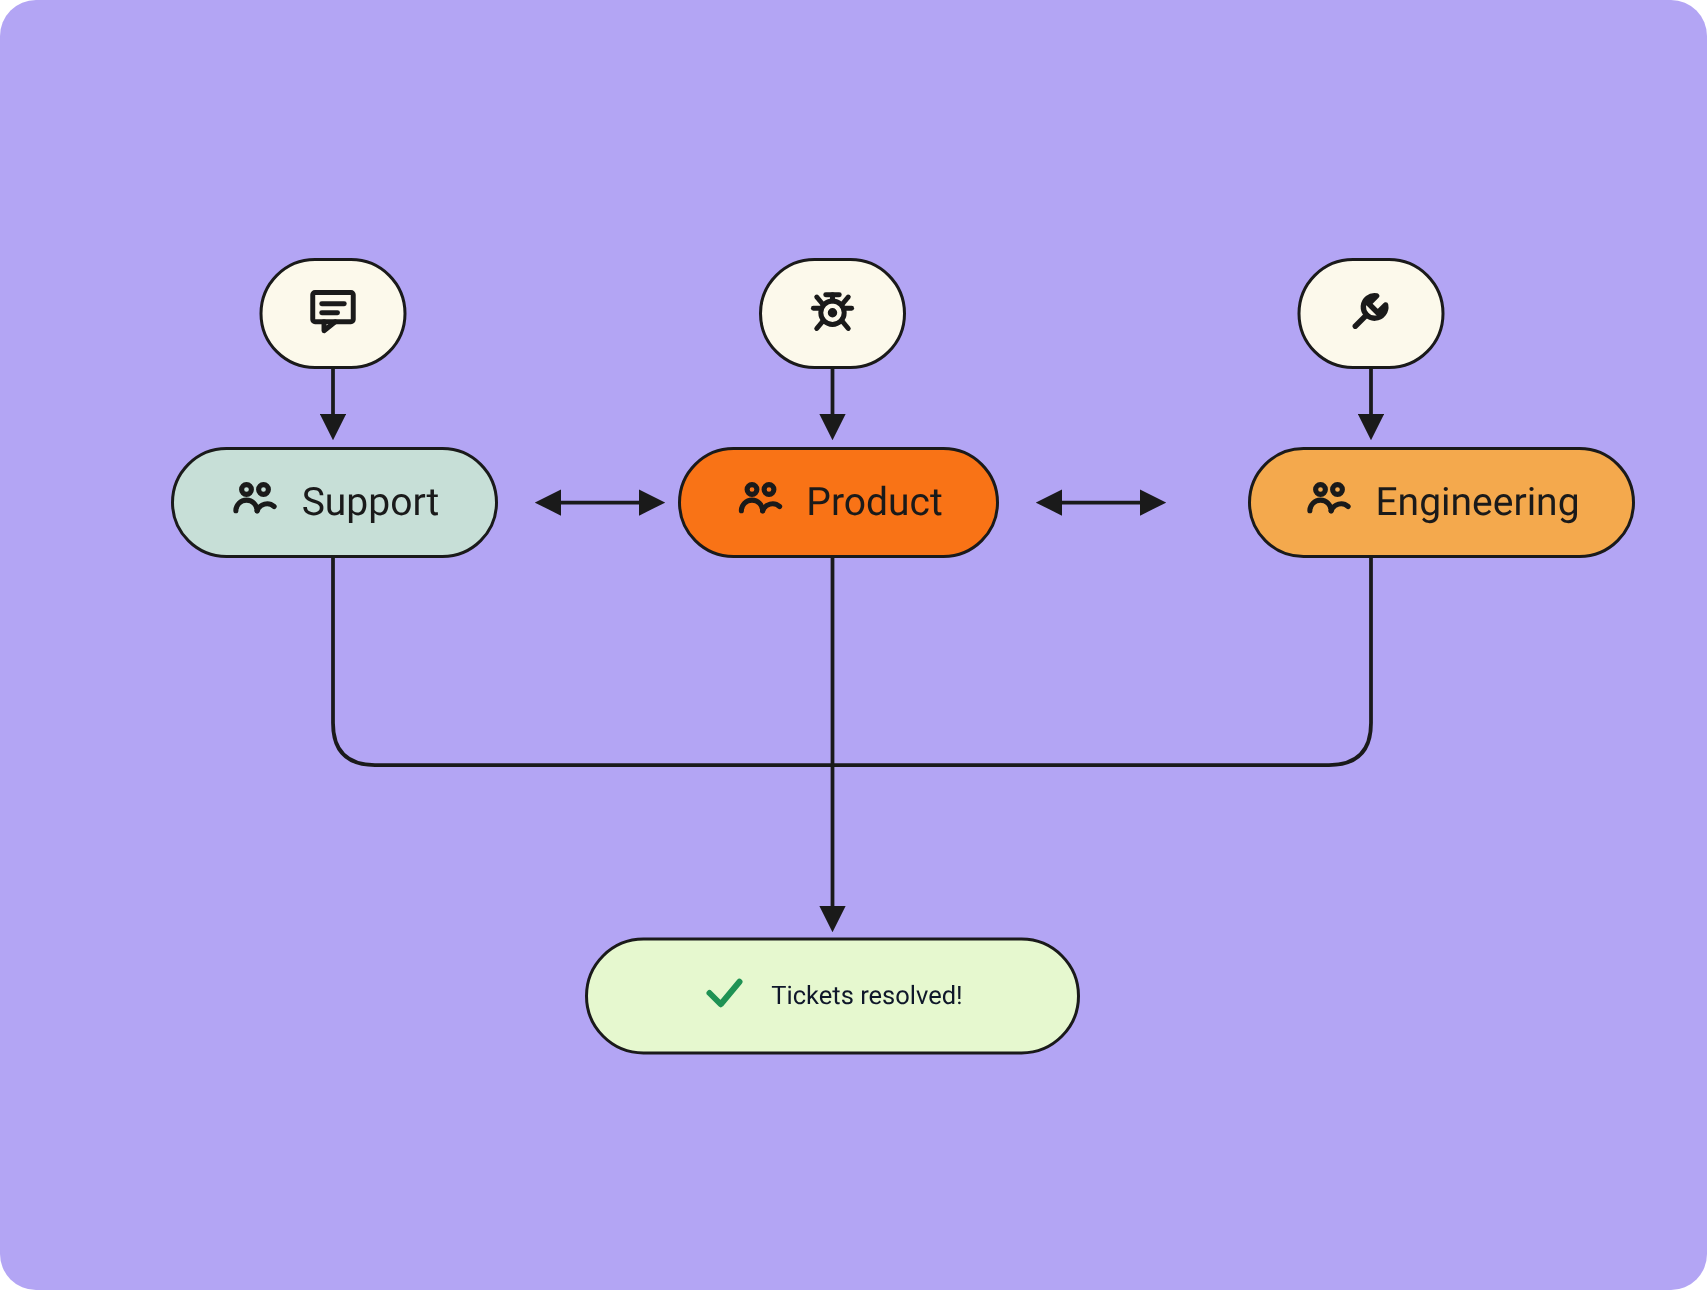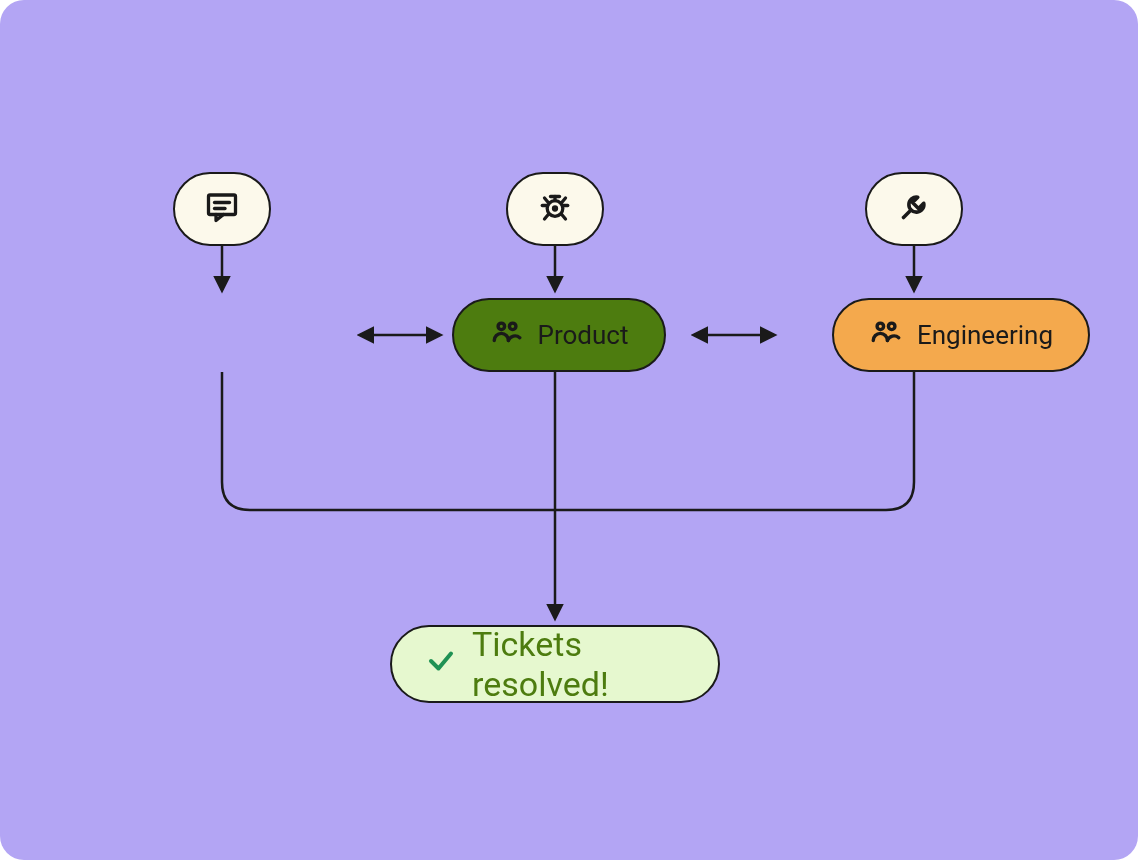--- a/index.html
+++ b/index.html
@@ -45,22 +45,22 @@
   .result-pill {
     position: absolute;
     height: 78px;
     background: #E6F8CF;
     border: 2px solid #1a1a1a;
     border-radius: 999px;
     display: flex;
     align-items: center;
     justify-content: center;
     gap: 16px;
-    font-size: 34px;
-    color: #4d7c0f;
+    font-size: 17px;
+    color: #0f172a;
     padding: 0 34px;
   }
   .result-pill svg { width: 30px; height: 30px; }
   .connectors {
     position: absolute;
     top: 0; left: 0;
     width: 1138px; height: 860px;
     pointer-events: none;
   }
 </style>
@@ -120,22 +120,33 @@
 
   <div class="icon-badge" style="left:865px; top:172px;">
     <span>
       <svg viewBox="0 0 24 24" fill="none" stroke-width="2.4" stroke-linecap="round" stroke-linejoin="round">
         <path d="M14.5 5.5 a5 5 0 1 0 4 4 L15 13 L11 9 Z" fill="none"></path>
         <path d="M10 14 L5 19"></path>
       </svg>
     </span>
   </div>
 
+  <div class="team-pill" style="left:114px; top:298px; width:218px; background:#C7DFD7;">
+    <span>
+      <svg viewBox="0 0 24 24" fill="none" stroke="#1a1a1a" stroke-width="2.4" stroke-linecap="round" stroke-linejoin="round">
+        <circle cx="8" cy="8" r="2.3"></circle>
+        <circle cx="16" cy="8" r="2.3"></circle>
+        <path d="M3 18 a5 5 0 0 1 10 0"></path>
+        <path d="M13 18 a5 5 0 0 1 8 -2"></path>
+      </svg>
+    </span>
+    <span>Support</span>
+  </div>
 
-  <div class="team-pill" style="left:452px; top:298px; width:214px; background:#4d7c0f;">
+  <div class="team-pill" style="left:452px; top:298px; width:214px; background:#f97316;">
     <span>
       <svg viewBox="0 0 24 24" fill="none" stroke="#1a1a1a" stroke-width="2.4" stroke-linecap="round" stroke-linejoin="round">
         <circle cx="8" cy="8" r="2.3"></circle>
         <circle cx="16" cy="8" r="2.3"></circle>
         <path d="M3 18 a5 5 0 0 1 10 0"></path>
         <path d="M13 18 a5 5 0 0 1 8 -2"></path>
       </svg>
     </span>
     <span>Product</span>
   </div>

